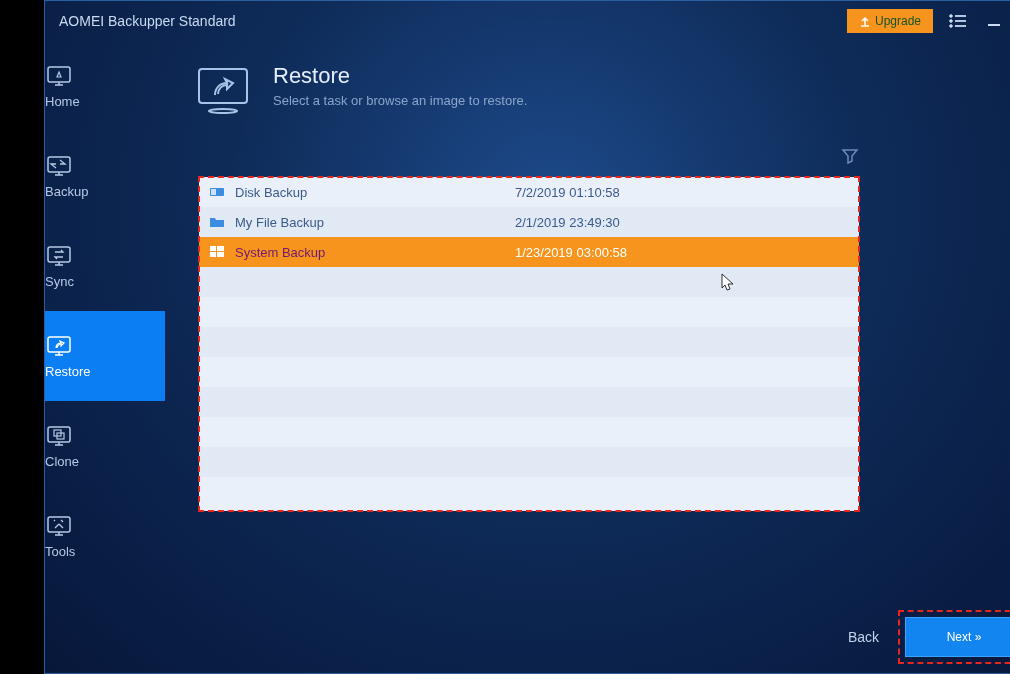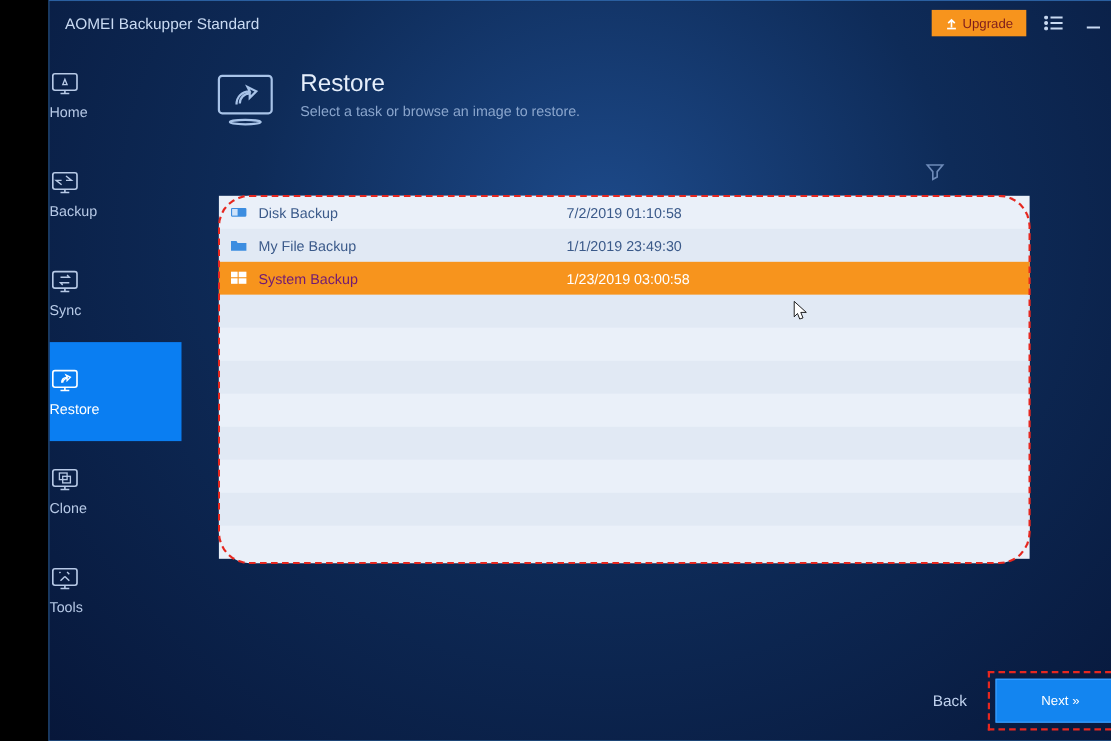--- a/index.html
+++ b/index.html
@@ -7,21 +7,21 @@
 .app-window {
   width: 1010px; height: 674px; position: relative; overflow: hidden;
   background: radial-gradient(ellipse at 50% 30%, #1d4a8a 0%, #0e2b58 45%, #07173a 100%);
   border: 1px solid #2a5fa0;
   margin-left: 44px;
 }
 
 .titlebar { height: 40px; display: flex; align-items: center; padding: 0 14px; }
 .titlebar .title { color: #c9daf2; font-size: 14px; flex: 1; }
 .upgrade-btn {
-  background: #f7941d; color: #7f1d1d; font-size: 12px; padding: 5px 12px;
+  background: #f7941d; color: #14532d; font-size: 12px; padding: 5px 12px;
   border: none; cursor: pointer; display: flex; align-items: center; gap: 4px;
 }
 .upgrade-btn svg { width: 12px; height: 12px; }
 .titlebar-controls { display: flex; align-items: center; gap: 18px; margin-left: 16px; }
 .titlebar-controls .ctl { color: #c9daf2; cursor: pointer; display: flex; align-items: center; justify-content: center; width: 18px; height: 18px; }
 .titlebar-controls .ctl svg { stroke: #c9daf2; fill: none; }
 
 
 .sidebar { position: absolute; left: 0; top: 40px; bottom: 0; width: 120px; display: flex; flex-direction: column; }
 .side-item { display: flex; flex-direction: column; justify-content: center; height: 90px; color: #b7c9e6; cursor: pointer; gap: 6px; }
@@ -36,24 +36,23 @@
 .page-header .monitor-icon { width: 56px; height: 56px; }
 .page-header .monitor-icon svg { stroke: #a8c3e8; fill: none; }
 .page-header h1 { color: #e5eefb; font-weight: 400; font-size: 22px; margin-bottom: 4px; }
 .page-header p { color: #8aa5cc; font-size: 13px; }
 
 .filter-row { display: flex; justify-content: flex-end; margin: 0 4px 8px 0; }
 .filter-icon { color: #6d8ab8; cursor: pointer; }
 .filter-icon svg { stroke: #6d8ab8; fill: none; width: 18px; height: 18px; }
 
 .task-list {
-  width: 737px; height: 334px; margin-left: 4px;
+  width: 660px; height: 334px; margin-left: 4px;
   outline: 2px dashed #e6271f; outline-offset: -1px;
   background: #eaf0f9;
-  border-radius: 28px;
 }
 .task-row { height: 30px; display: flex; align-items: center; font-size: 13px; padding-left: 10px; cursor: pointer; }
 .task-row:nth-child(odd) { background: #eaf0f9; }
 .task-row:nth-child(even) { background: #e1e9f4; }
 .task-row.selected { background: #f7941d !important; color: #fff; }
 .task-row.selected .ic svg { stroke: #fff; fill: #fff; }
 .task-row .ic { width: 16px; height: 16px; margin-right: 10px; display: inline-flex; }
 .task-row .name { width: 280px; color: #3b5a8a; }
 .task-row.selected .name { color: #701a75; }
 .task-row .date { color: #3b5a8a; }
@@ -192,21 +191,21 @@
         <span class="name">Disk Backup</span>
         <span class="date">7/2/2019 01:10:58</span>
       </div>
       <div class="task-row">
         <span class="ic">
             <svg viewBox="0 0 16 16">
               <path d="M1 4h5l1 2h8v7H1z" fill="#3c8de0" stroke="none"></path>
             </svg>
           </span>
         <span class="name">My File Backup</span>
-        <span class="date">1/1/2019 23:49:30</span>
+        <span class="date">2/1/2019 23:49:30</span>
       </div>
       <div class="task-row selected">
         <span class="ic">
             <svg viewBox="0 0 16 16">
               <rect x="1" y="2" width="6" height="5" fill="#fff" stroke="none"></rect>
               <rect x="8" y="2" width="7" height="5" fill="#fff" stroke="none"></rect>
               <rect x="1" y="8" width="6" height="5" fill="#fff" stroke="none"></rect>
               <rect x="8" y="8" width="7" height="5" fill="#fff" stroke="none"></rect>
             </svg>
           </span>

